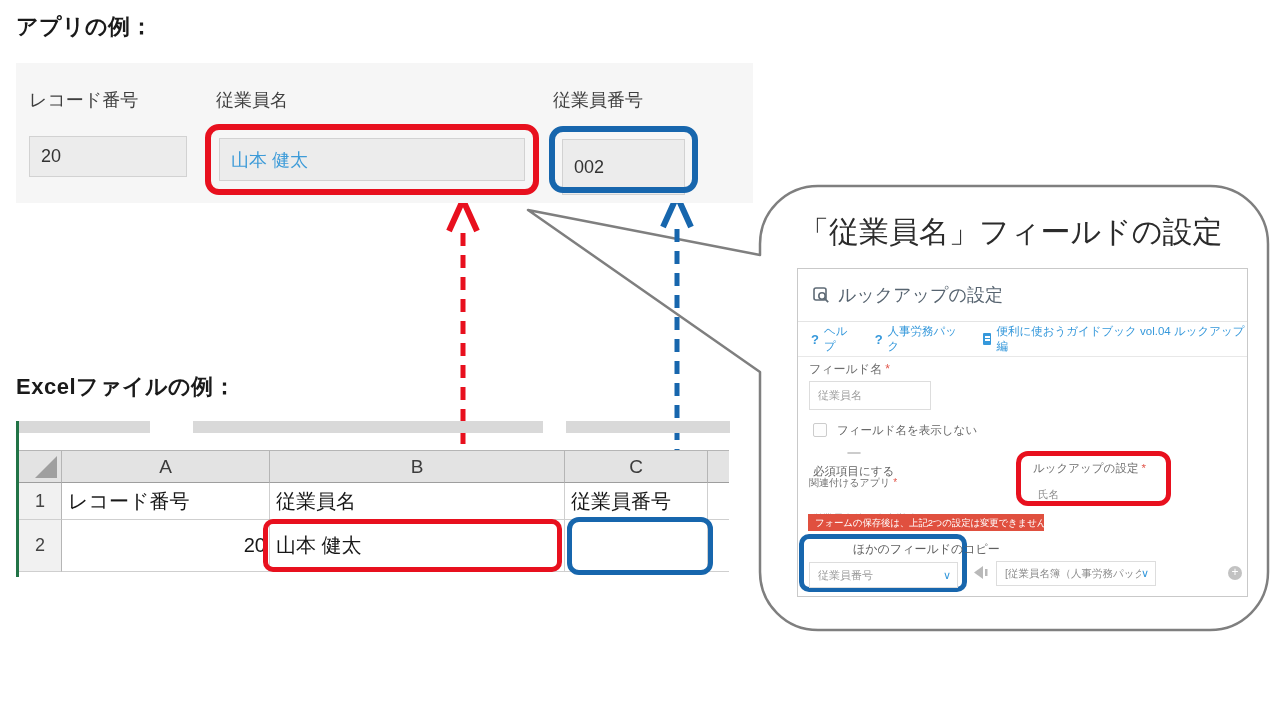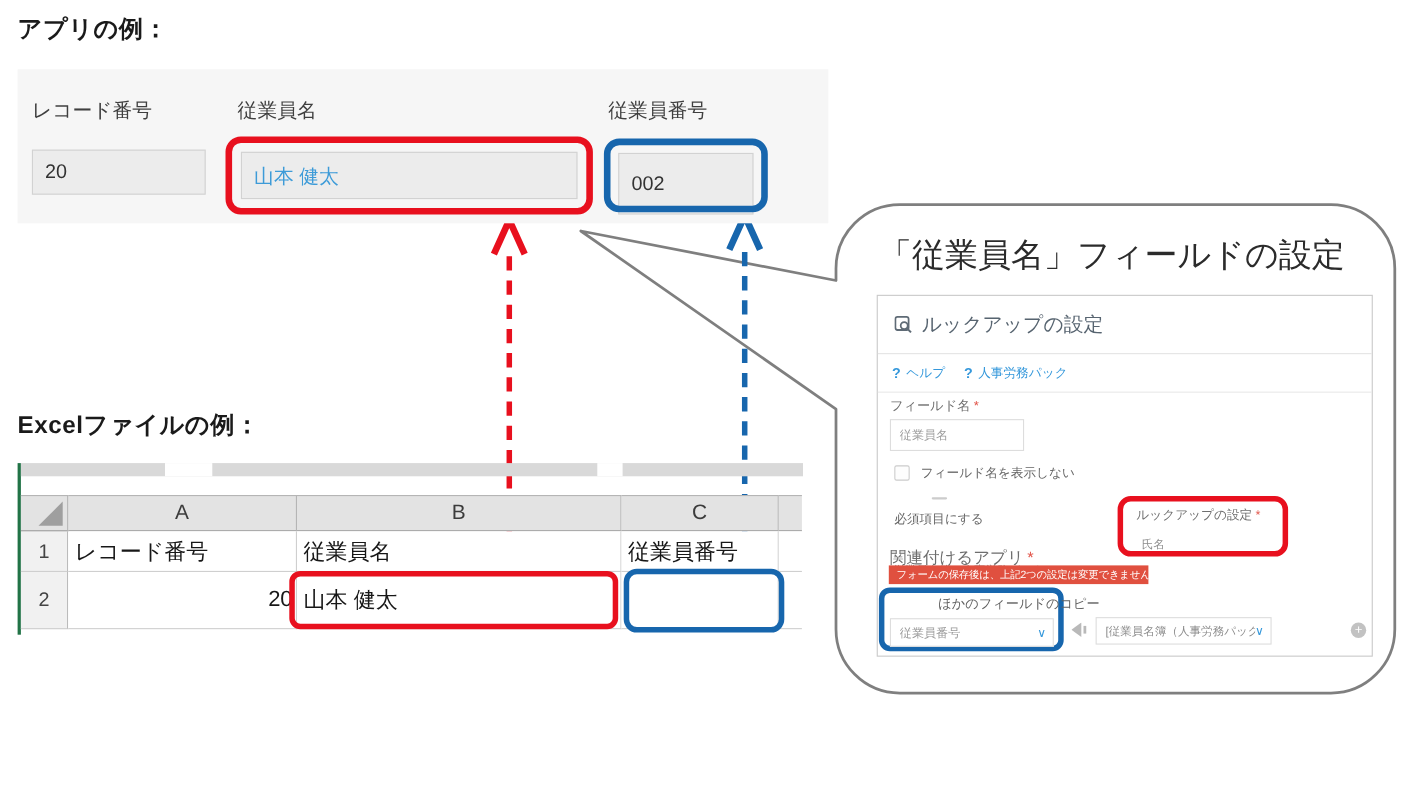--- a/index.html
+++ b/index.html
@@ -173,37 +173,41 @@
   </div>
   <div id="dlg-links">
     <span class="lnk">
       <span class="qmark">?</span>
       <span>ヘルプ</span>
     </span>
     <span class="lnk">
       <span class="qmark">?</span>
       <span>人事労務パック</span>
     </span>
+    <span class="lnk">
+      <span class="docicon"></span>
+      <span>便利に使おうガイドブック vol.04 ルックアップ編</span>
+    </span>
   </div>
 
   <div class="dlg-label" style="left:11px;top:92px;">
     <span>フィールド名</span><span class="req">*</span>
   </div>
   <div id="fn-input">従業員名</div>
 
   <div class="cbrow" style="left:15px;top:153px;">
     <span class="cbbox"></span>
     <span class="cblabel">フィールド名を表示しない</span>
   </div>
   <div class="cbrow" style="left:15px;top:183px;flex-direction:column;">
     <span class="cbbox"></span>
     <span class="cblabel">必須項目にする</span>
   </div>
 
-  <div class="dlg-label" style="left:11px;top:229px;font-size:15px;">
+  <div class="dlg-label" style="left:11px;top:207px;font-size:10px;">
     <span>関連付けるアプリ</span><span class="req">*</span>
   </div>
   <div class="dlg-value" style="left:14px;top:243px;">従業員名簿（人事労務パック）</div>
 
   <div id="dlg-hl-copysrc"></div>
   <div class="dlg-label" style="left:235px;top:192px;font-size:11.5px;">
     <span>ルックアップの設定</span><span class="req">*</span>
   </div>
   <div class="dlg-value" style="left:240px;top:219px;">氏名</div>
 

